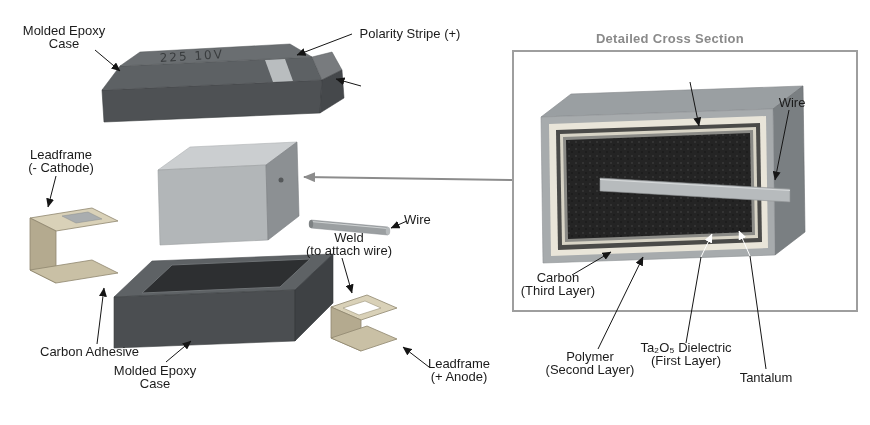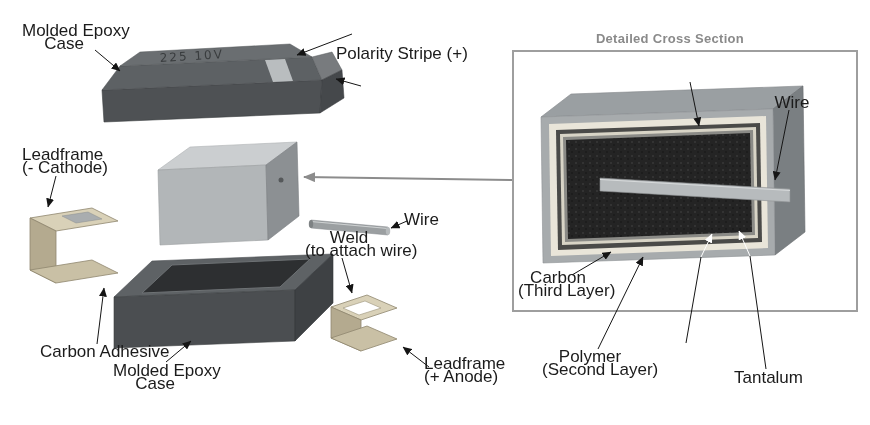--- a/index.html
+++ b/index.html
@@ -17,21 +17,21 @@
     background:#ffffff;
     box-sizing:border-box;
     z-index:0;
   }
   svg.scene{
     position:absolute;left:0;top:0;z-index:1;
   }
   .label{
     position:absolute;
     z-index:2;
-    font-size:17px;
+    font-size:13px;
     line-height:13px;
     color:#1b1b1b;
     text-align:center;
     white-space:nowrap;
   }
   .label span{display:block;}
   .label.left-align{text-align:left;}
   .panel-title{
     position:absolute;
     z-index:2;
@@ -149,21 +149,21 @@
       <path d="M766,369 L750,256"></path>
       <path d="M750,256 L739,231" stroke="#ffffff" marker-end="url(#m-white)"></path>
     </g>
   </svg>
 
   <div class="label" style="left:22px;top:24px;width:84px;">
     <span>Molded Epoxy</span>
     <span>Case</span>
   </div>
 
-  <div class="label" style="left:336px;top:27px;width:112px;margin-top:20px;">
+  <div class="label" style="left:354px;top:27px;width:112px;">
     <span>Polarity Stripe (+)</span>
   </div>
 
 
   <div class="label" style="left:22px;top:148px;width:78px;">
     <span>Leadframe</span>
     <span>(- Cathode)</span>
   </div>
 
   <div class="label" style="left:40px;top:345px;width:92px;">
@@ -201,18 +201,22 @@
   <div class="label" style="left:518px;top:271px;width:80px;">
     <span>Carbon</span>
     <span>(Third Layer)</span>
   </div>
 
   <div class="label" style="left:542px;top:350px;width:96px;">
     <span>Polymer</span>
     <span>(Second Layer)</span>
   </div>
 
+  <div class="label" style="left:636px;top:341px;width:100px;">
+    <span>Ta₂O₅ Dielectric</span>
+    <span>(First Layer)</span>
+  </div>
 
   <div class="label" style="left:734px;top:371px;width:64px;">
     <span>Tantalum</span>
   </div>
 
 </div>
 
 </body></html>

